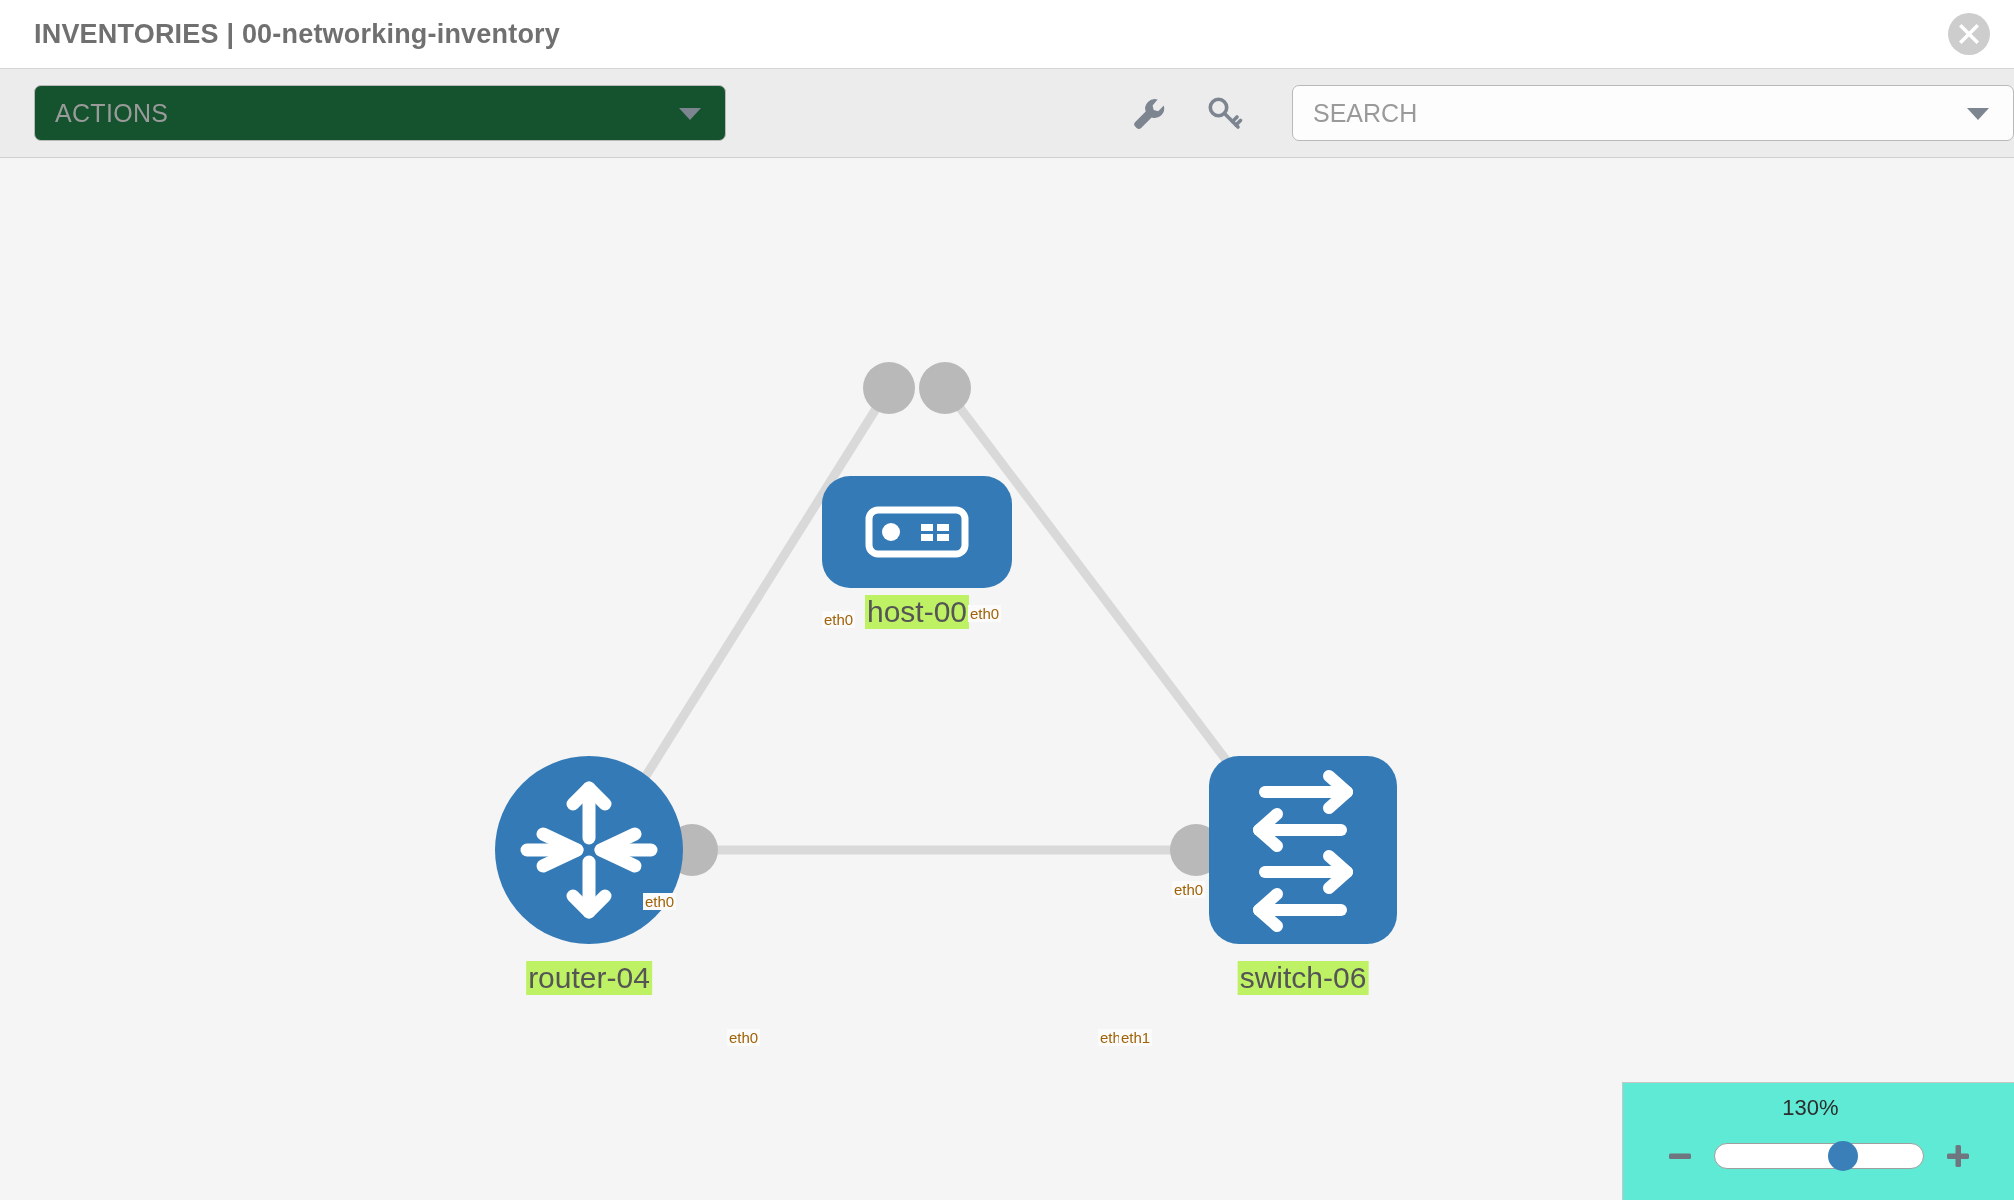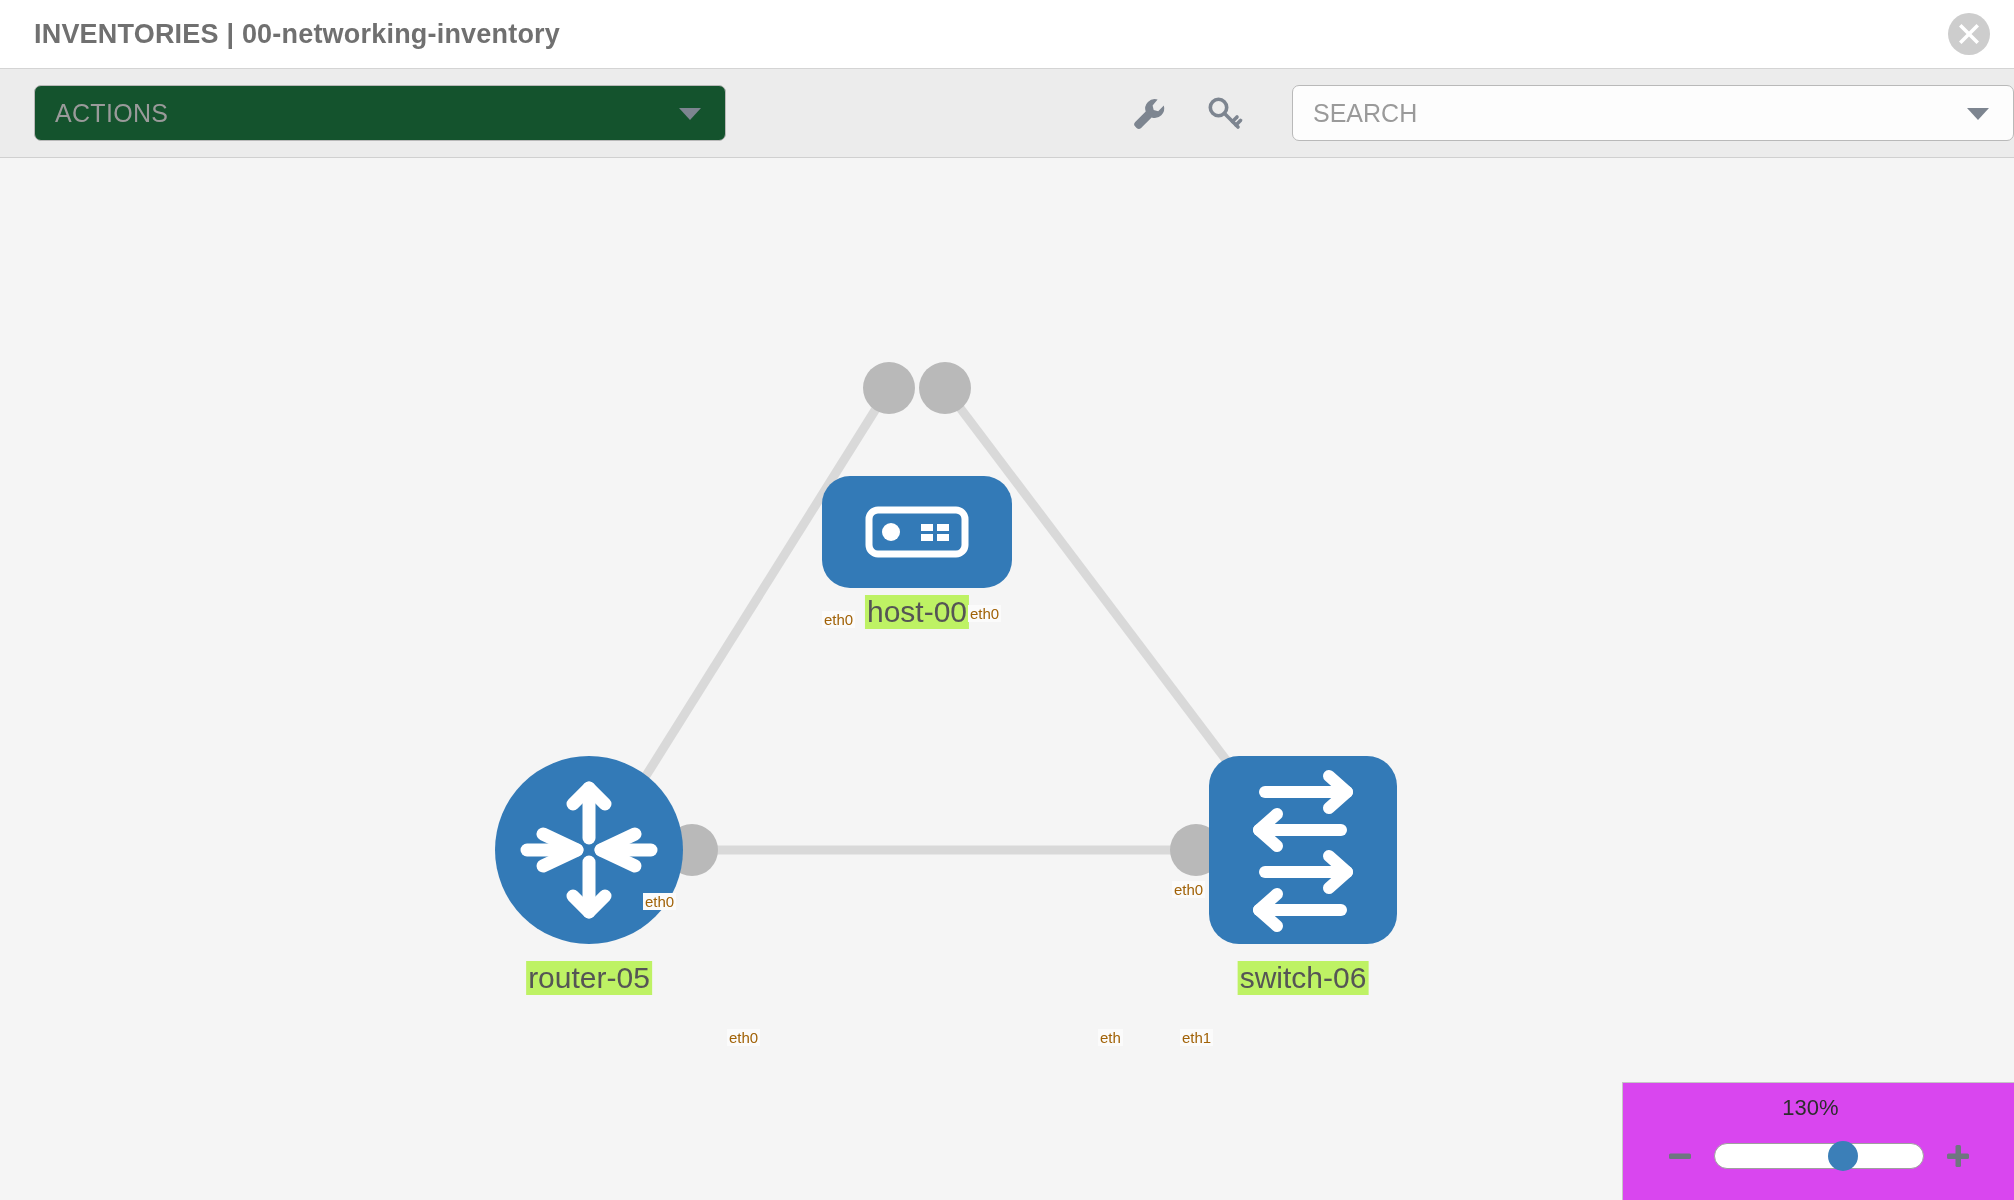--- a/index.html
+++ b/index.html
@@ -169,21 +169,21 @@
     padding: 0 2px;
   }
 
   
   .zoom-panel {
     position: absolute;
     right: 0;
     bottom: 0;
     width: 392px;
     height: 118px;
-    background: #d946ef;
+    background: #5eead4;
     border-top: 1px solid #c6c6c6;
     border-left: 1px solid #c6c6c6;
   }
   .zoom-pct {
     position: absolute;
     top: 12px;
     left: 0;
     width: 100%;
     text-align: center;
     font-size: 22px;
@@ -331,37 +331,37 @@
           <path d="M-38 22 L44 22"></path>
           <path d="M26 6 L44 22 L26 38"></path>
           <path d="M38 60 L-44 60"></path>
           <path d="M-26 44 L-44 60 L-26 76"></path>
         </g>
       </g>
     </svg>
 
     <div class="node-label" style="left:917px; top:437px;">host-00</div>
 
-    <div class="node-label" style="left:589px; top:803px;">router-05</div>
+    <div class="node-label" style="left:589px; top:803px;">router-04</div>
 
     <div class="node-label" style="left:1303px; top:803px;">switch-06</div>
 
     <div class="edge-label" style="left:822px; top:453px;">eth0</div>
 
     <div class="edge-label" style="left:968px; top:447px;">eth0</div>
 
     <div class="edge-label" style="left:643px; top:735px;">eth0</div>
 
     <div class="edge-label" style="left:1172px; top:723px;">eth0</div>
 
     <div class="edge-label" style="left:727px; top:871px;">eth0</div>
 
     <div class="edge-label" style="left:1098px; top:871px;">eth</div>
 
-    <div class="edge-label" style="left:1180px; top:871px;">eth1</div>
+    <div class="edge-label" style="left:1119px; top:871px;">eth1</div>
 
     <div class="zoom-panel">
       <div class="zoom-pct">130%</div>
 
       <div class="zoom-row">
         <div class="zoom-btn">
           <svg width="32" height="32" viewBox="0 0 32 32">
             <rect x="5" y="13.5" width="22" height="5.5" rx="1.5" fill="#6f7680"></rect>
           </svg>
         </div>

